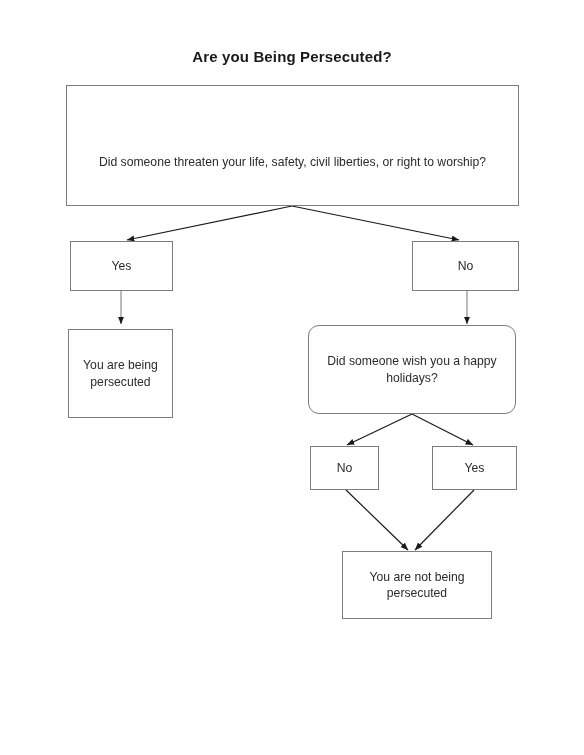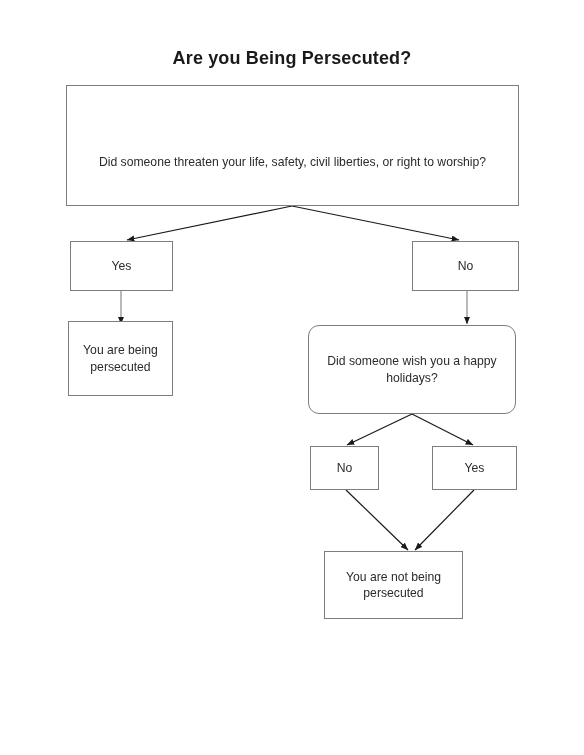--- a/index.html
+++ b/index.html
@@ -19,21 +19,21 @@
     width: 584px;
     height: 755px;
     background: #ffffff;
   }
   #chart-title {
     position: absolute;
     left: 0;
     top: 48px;
     width: 584px;
     text-align: center;
-    font-size: 18px;
+    font-size: 15px;
     font-weight: bold;
     letter-spacing: 0.15px;
     color: #1a1a1a;
   }
   .node {
     position: absolute;
     box-sizing: border-box;
     border: 1.4px solid #7d7d7d;
     background: #ffffff;
     display: flex;
@@ -47,25 +47,25 @@
   }
   .node-label {
     display: block;
     width: 100%;
   }
   
   #node-root      { left: 66px;  top: 85px;  width: 453px; height: 121px; }
   #node-root .node-label { transform: translateY(17px); }
   #node-yes-1     { left: 70px;  top: 241px; width: 103px; height: 50px; }
   #node-no-1      { left: 412px; top: 241px; width: 107px; height: 50px; }
-  #node-persecuted{ left: 68px;  top: 321px; width: 105px; height: 75px; }
+  #node-persecuted{ left: 68px;  top: 329px; width: 105px; height: 89px; }
   #node-holidays  { left: 308px; top: 325px; width: 208px; height: 89px; border-radius: 11px; }
   #node-no-2      { left: 310px; top: 446px; width: 69px;  height: 44px; }
   #node-yes-2     { left: 432px; top: 446px; width: 85px;  height: 44px; }
-  #node-not-persecuted { left: 324px; top: 551px; width: 139px; height: 68px; }
+  #node-not-persecuted { left: 342px; top: 551px; width: 150px; height: 68px; }
 
   #edge-layer {
     position: absolute;
     left: 0;
     top: 0;
     width: 584px;
     height: 755px;
     pointer-events: none;
   }
 </style>

